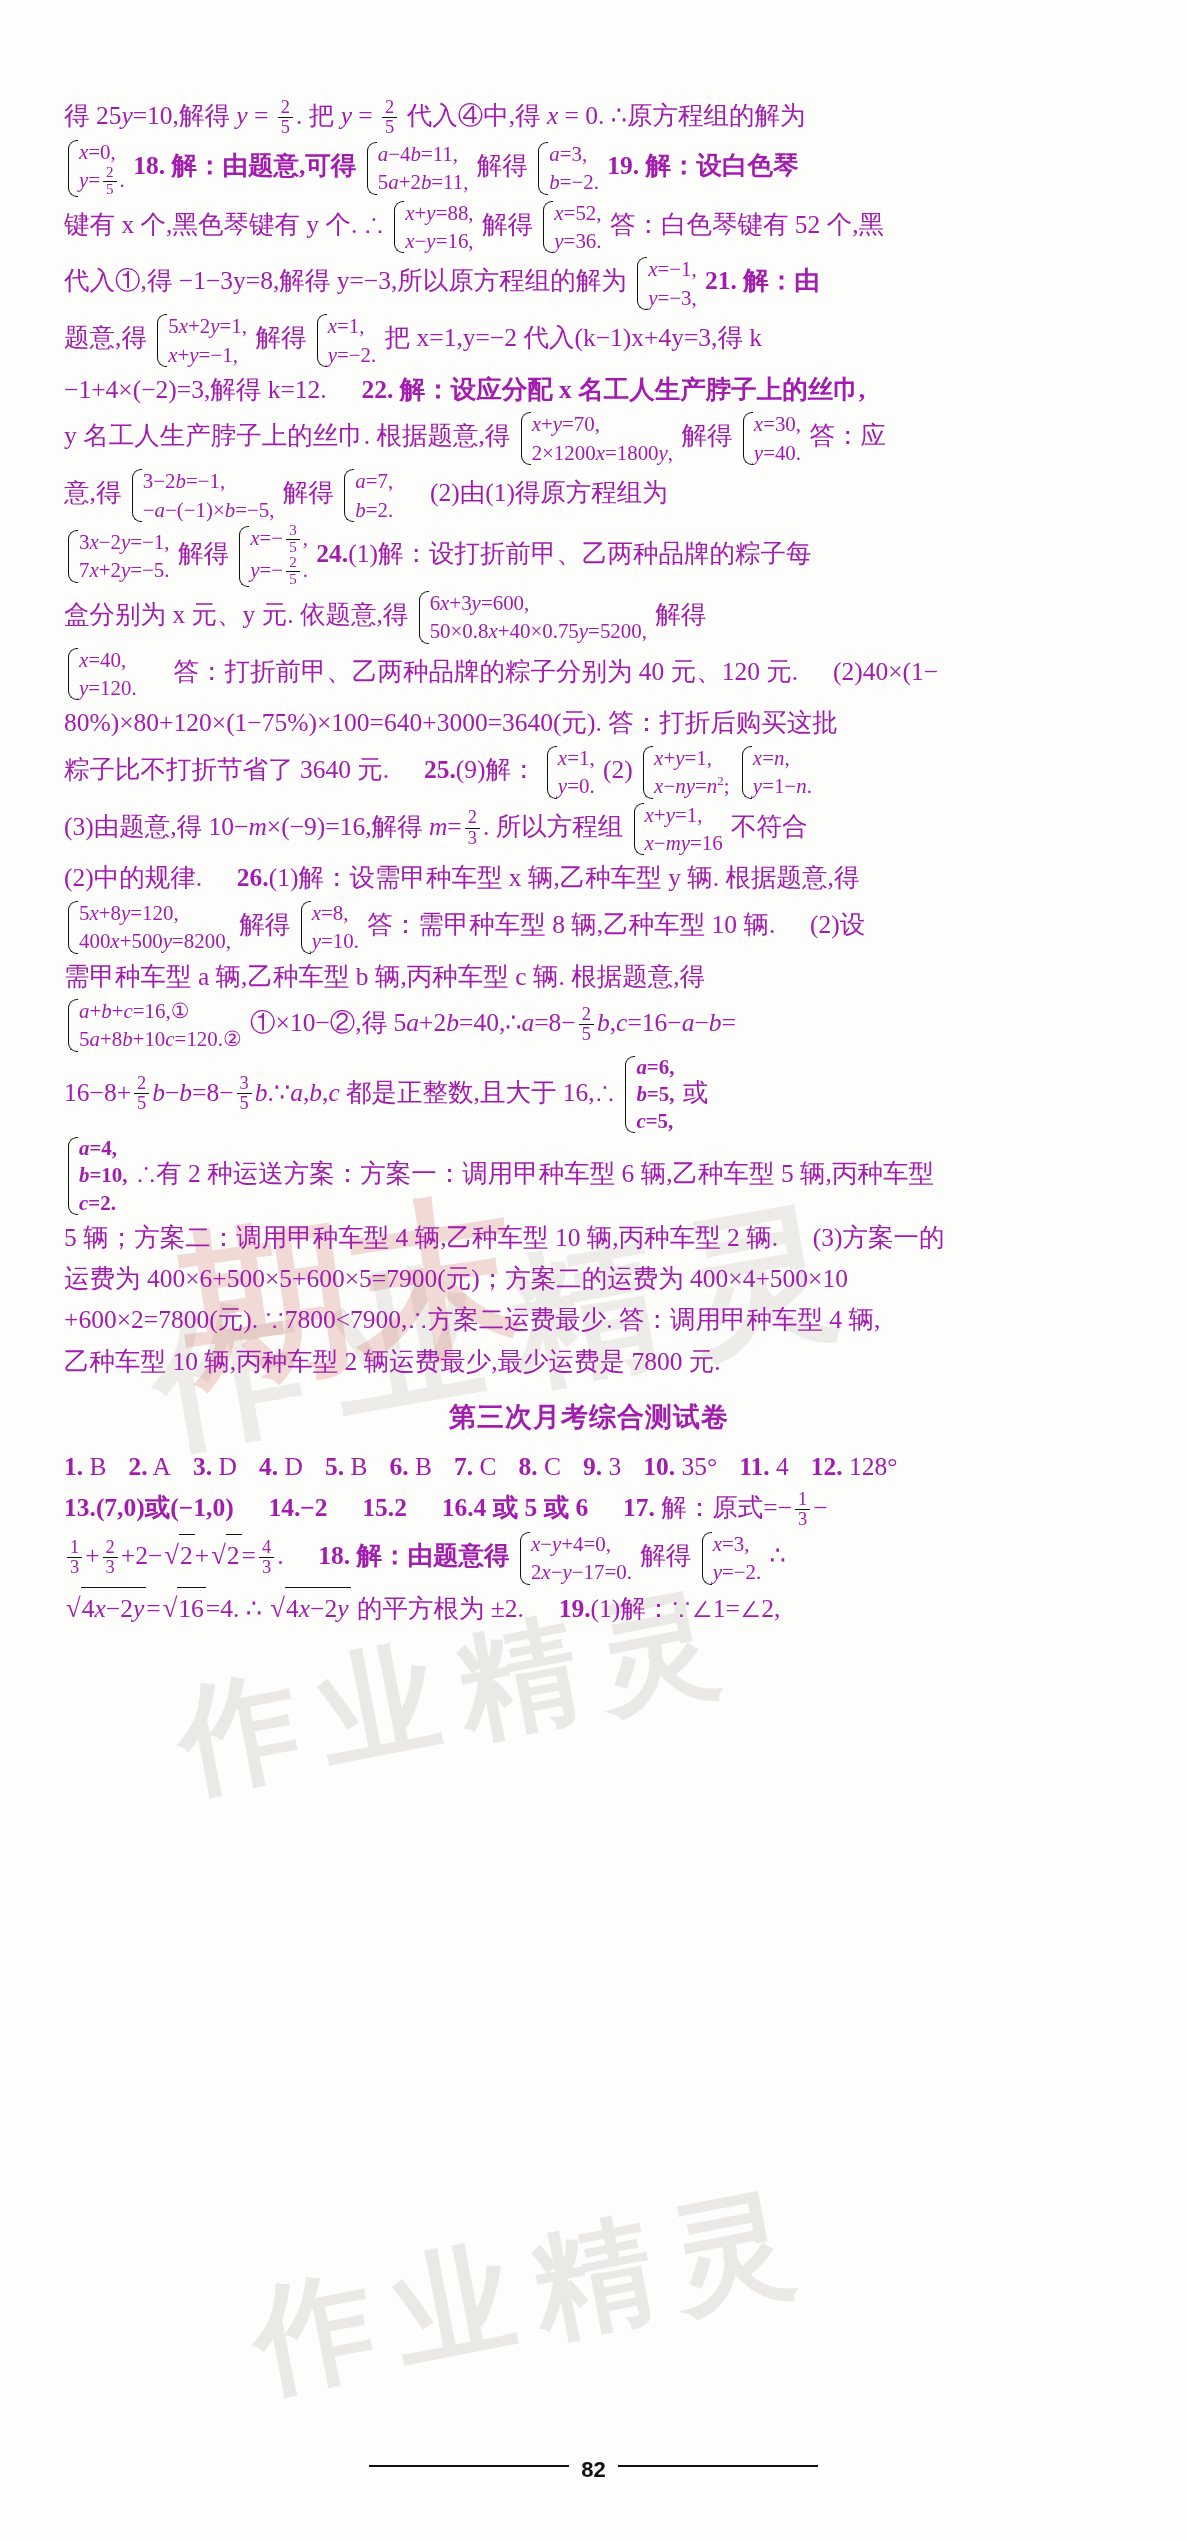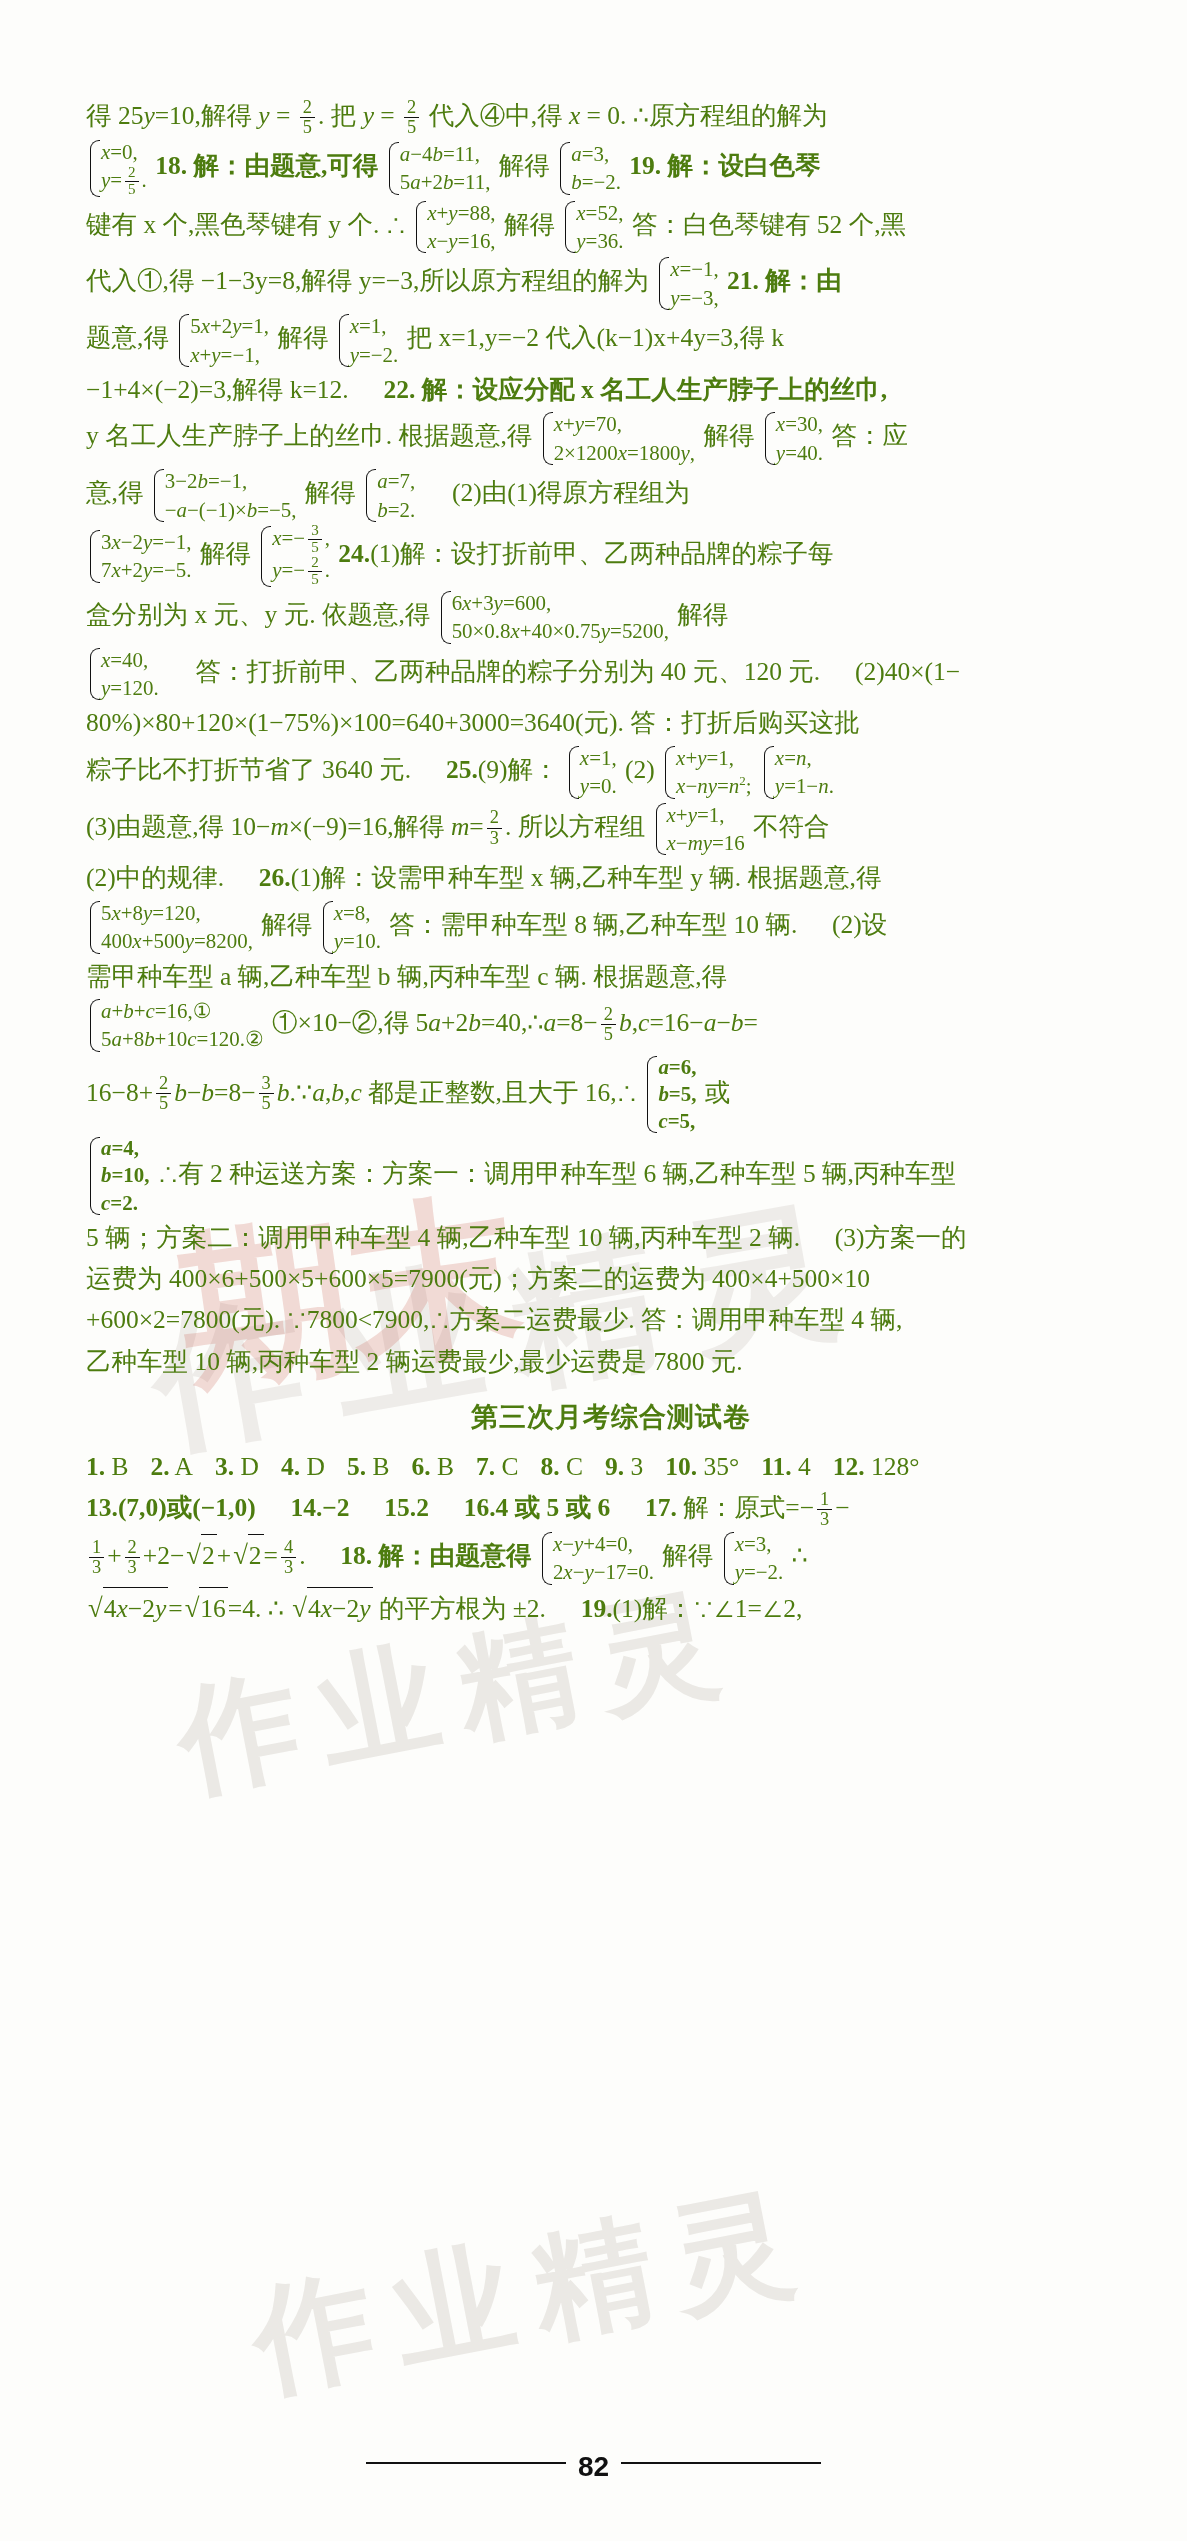--- a/index.html
+++ b/index.html
@@ -14,27 +14,27 @@
   }
   .page{
     position:absolute;
     left:0; top:0;
     width:1187px;
     height:2541px;
     padding:0;
   }
   .content{
     position:absolute;
-    left:86px;
+    left:64px;
     top:95px;
     width:1050px;
     font-size:25.5px;
     line-height:1.62;
     text-align:justify;
-    color:#4d7c0f;
+    color:#a21caf;
   }
   p{margin:0 0 2px 0;}
   .para{
     margin:0;
     text-indent:0;
   }
   .bold{font-weight:bold;}
   
   .frac{
     display:inline-block;
@@ -111,21 +111,21 @@
     width:200px;
     height:0;
     border-top:2.5px solid #111;
     vertical-align:middle;
     margin:0 8px;
     position:relative;
     top:-4px;
   }
   .footer .pg{
     display:inline-block;
-    font-size:28px;
+    font-size:22px;
     font-weight:bold;
     vertical-align:middle;
     font-family:"Liberation Sans", sans-serif;
   }
   
   .wm{
     position:absolute;
     font-family:"Liberation Serif", serif;
     font-weight:bold;
     color:rgba(150,140,130,0.20);

